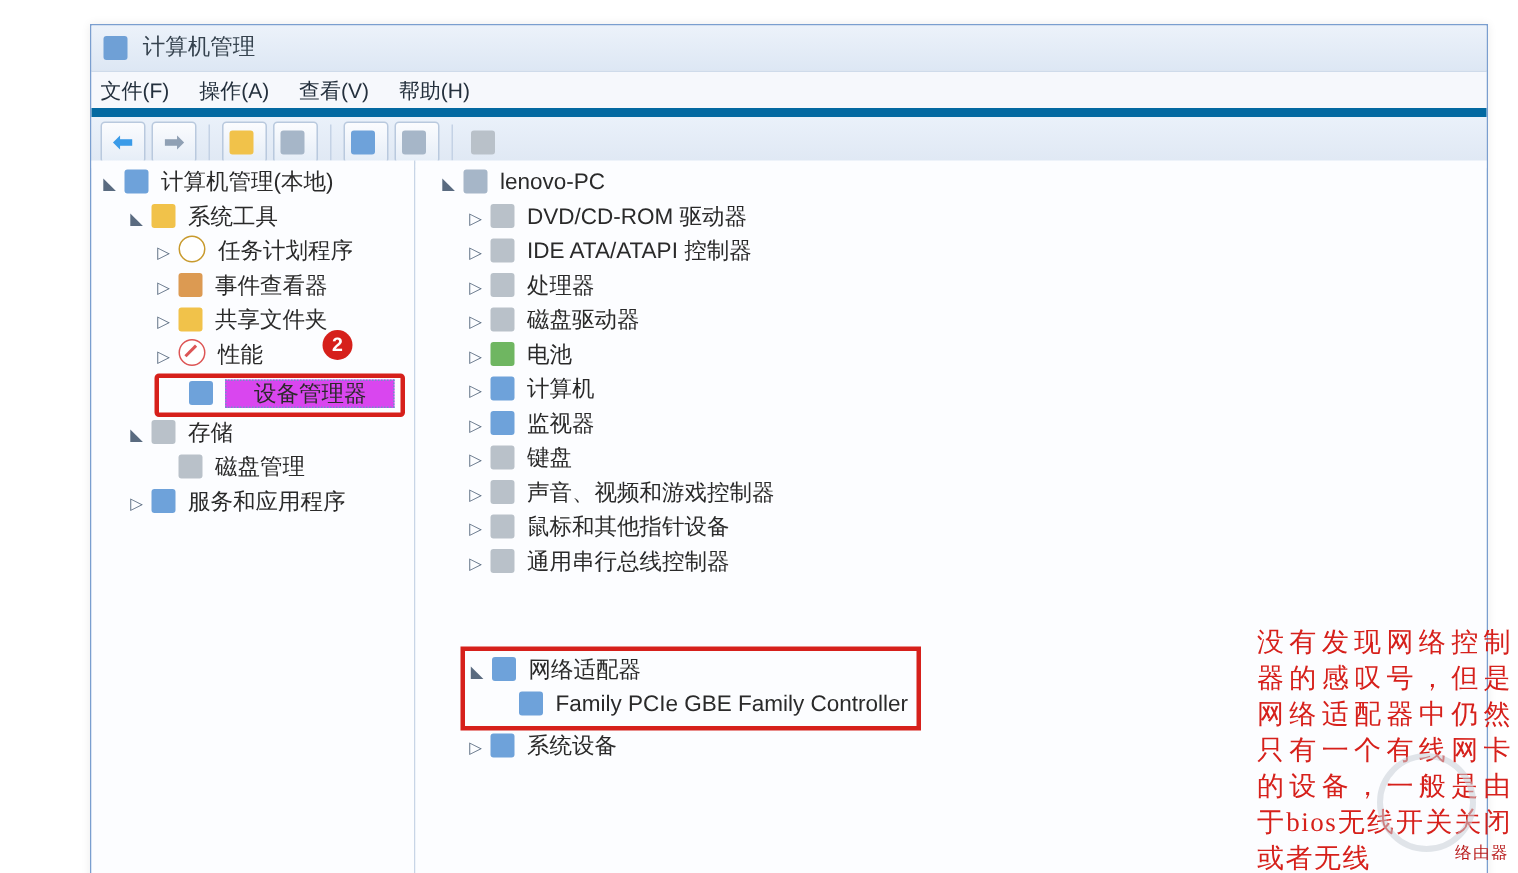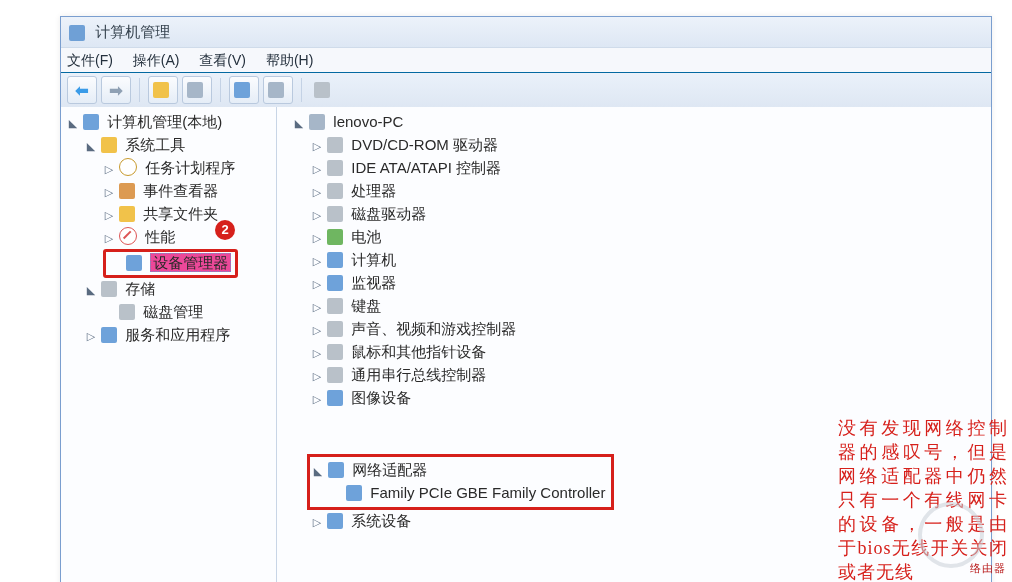--- a/index.html
+++ b/index.html
@@ -43,21 +43,21 @@
     width: 16px; height: 16px;
     margin-right: 6px;
     background: #6fa0d6;
     border-radius: 2px;
   }
   .menubar {
     height: 24px;
     line-height: 24px;
     padding-left: 6px;
     background: #f6f8fc;
-    border-bottom: 1px solid #0369a1;
+    border-bottom: 6px solid #0369a1;
     font-size: 14px;
     color: #24303d;
   }
   .menubar span { margin-right: 16px; cursor: default; }
   .toolbar {
     height: 34px;
     background: linear-gradient(#eaf1fa,#dee7f3);
     border-bottom: 1px solid #c6d4e6;
     display: flex;
     align-items: center;
@@ -122,23 +122,23 @@
   .ic.clk { background:#fff; border:1px solid #c89a2d; border-radius:50%; }
   .ic.red { background:#dc9a52; }
   .ic.grn { background:#6fb661; }
   .ic.blu { background:#6ea2da; }
   .ic.gry { background:#b9c1c9; }
   .ic.pc  { background:#a6b6c8; }
   .ic.no  { background:#fff; border:1.5px solid #d55; border-radius:50%; position:relative; }
   .ic.no::after{content:"";position:absolute;left:2px;top:6px;width:10px;height:1.5px;background:#d55;transform:rotate(-45deg);}
   .label { cursor: default; }
   .selected .label {
-    background: #ec4899;
+    background: #d946ef;
     border: 1px dotted #6e93c9;
-    padding: 0 2px;
+    padding: 0 18px;
   }
   
   .hl {
     border: 3px solid #d6201b;
     border-radius: 3px;
     padding: 0 4px;
     display: inline-block;
   }
   .badge {
     position: absolute;
@@ -353,25 +353,20 @@
               </li>
               <li class="node">
                 <span class="exp">▷</span>
                 <span class="ic gry"></span>
                 <span class="label">鼠标和其他指针设备</span>
               </li>
               <li class="node">
                 <span class="exp">▷</span>
                 <span class="ic gry"></span>
                 <span class="label">通用串行总线控制器</span>
-              </li>
-              <li class="node">
-                <span class="exp">▷</span>
-                <span class="ic blu"></span>
-                <span class="label">图像设备</span>
               </li>
 
               <li class="node">
                 <span class="netbox">
                   <span class="exp">◣</span>
                   <span class="ic blu"></span>
                   <span class="label">网络适配器</span>
                   <ul>
                     <li class="node">
                       <span class="exp" style="visibility:hidden">▷</span>

